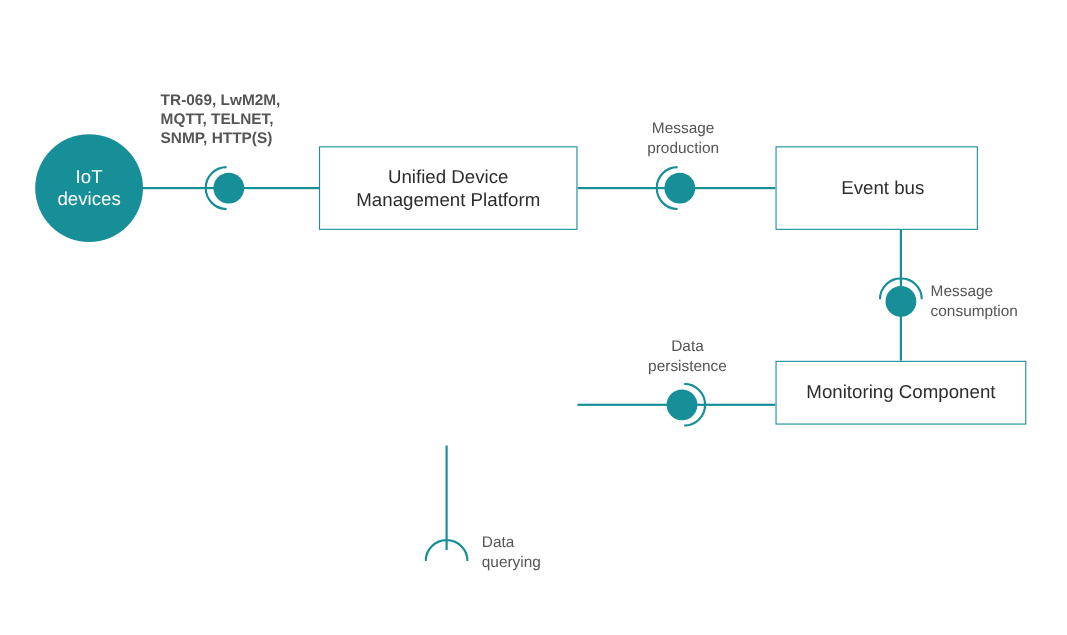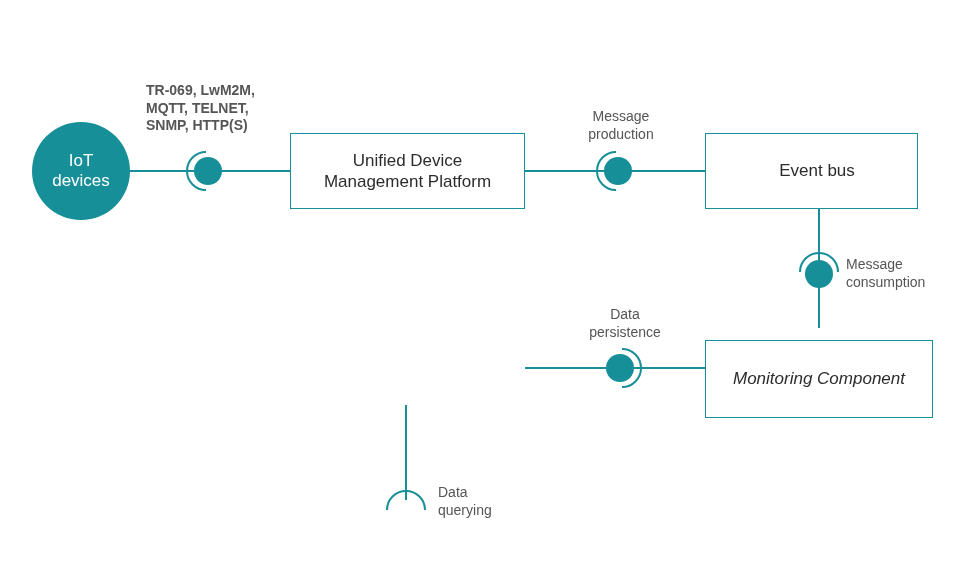--- a/index.html
+++ b/index.html
@@ -116,25 +116,25 @@
   <div class="circle-node" style="left:32px; top:122px; width:98px; height:98px;">
     <span style="white-space:pre-line;">IoT
 devices</span>
   </div>
 
   <div class="box" style="left:290px; top:133px; width:235px; height:76px;">
     <span style="white-space:pre-line;">Unified Device
 Management Platform</span>
   </div>
 
-  <div class="box" style="left:705px; top:133px; width:213px; height:76px;padding-left:17px;">
+  <div class="box" style="left:705px; top:133px; width:184px; height:76px;padding-left:17px;">
     <span>Event bus</span>
   </div>
 
-  <div class="box" style="left:705px; top:340px; width:228px; height:78px;font-style:italic;">
+  <div class="box" style="left:705px; top:328px; width:228px; height:58px;">
     <span>Monitoring Component</span>
   </div>
 
 
   <div class="conn-label" style="left:146px; top:82px; width:150px; text-align:left;font-weight:bold;">TR-069, LwM2M,
 MQTT, TELNET,
 SNMP, HTTP(S)</div>
 
   <div class="conn-label" style="left:576px; top:108px; width:90px;">Message
 production</div>

